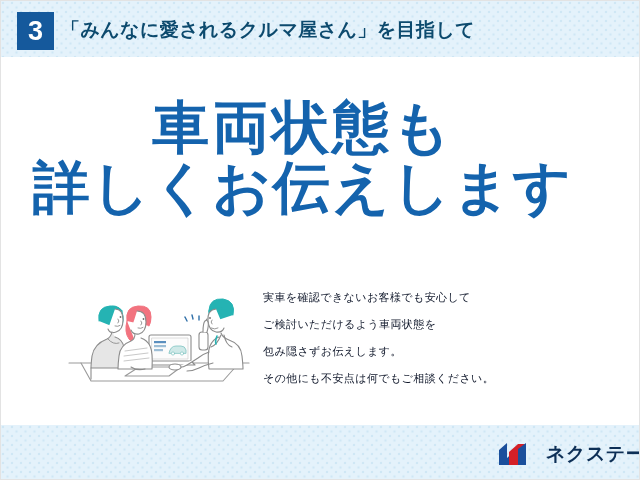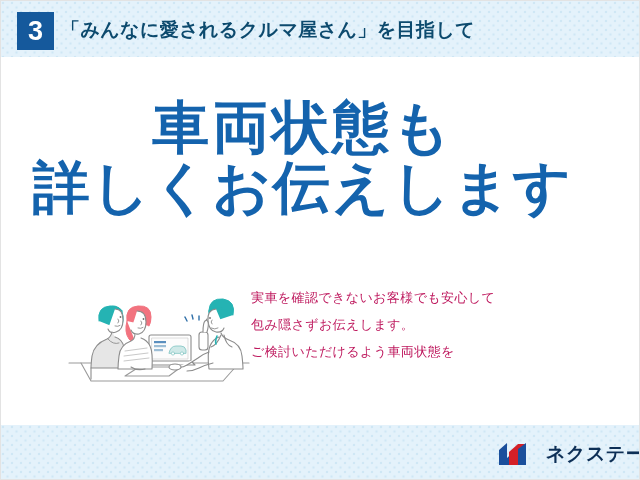--- a/index.html
+++ b/index.html
@@ -78,24 +78,24 @@
     letter-spacing: 3px;
   }
   .headline-line2 {
     font-size: 57px;
     letter-spacing: 2px;
   }
 
   
   .body-copy {
     position: absolute;
-    left: 250px;
+    left: 262px;
     top: 283px;
-    color: #be185d;
-    font-size: 13px;
+    color: #0f172a;
+    font-size: 11px;
     line-height: 27px;
     letter-spacing: 0.4px;
     white-space: nowrap;
   }
 
   
   .illustration {
     position: absolute;
     left: 62px;
     top: 276px;
@@ -136,22 +136,23 @@
   <div class="badge">3</div>
   <div class="header-title">「みんなに愛されるクルマ屋さん」を目指して</div>
 
   <div class="headline">
     <div class="headline-line1">車両状態も</div>
     <div class="headline-line2">詳しくお伝えします</div>
   </div>
 
   <div class="body-copy">
     <div>実車を確認できないお客様でも安心して</div>
+    <div>ご検討いただけるよう車両状態を</div>
     <div>包み隠さずお伝えします。</div>
-    <div>ご検討いただけるよう車両状態を</div>
+    <div>その他にも不安点は何でもご相談ください。</div>
   </div>
 
   <div class="illustration">
     <svg viewBox="0 0 192 112" width="192" height="112" xmlns="http://www.w3.org/2000/svg">
       <g fill="none" stroke="#8c8c8c" stroke-width="1.1" stroke-linecap="round" stroke-linejoin="round">
 
         <g>
           <path d="M6 86 L186 86" stroke="#9a9a9a"></path>
           <path d="M18 86 L28 104 L160 104 L176 86" stroke="#9a9a9a"></path>
         </g>

